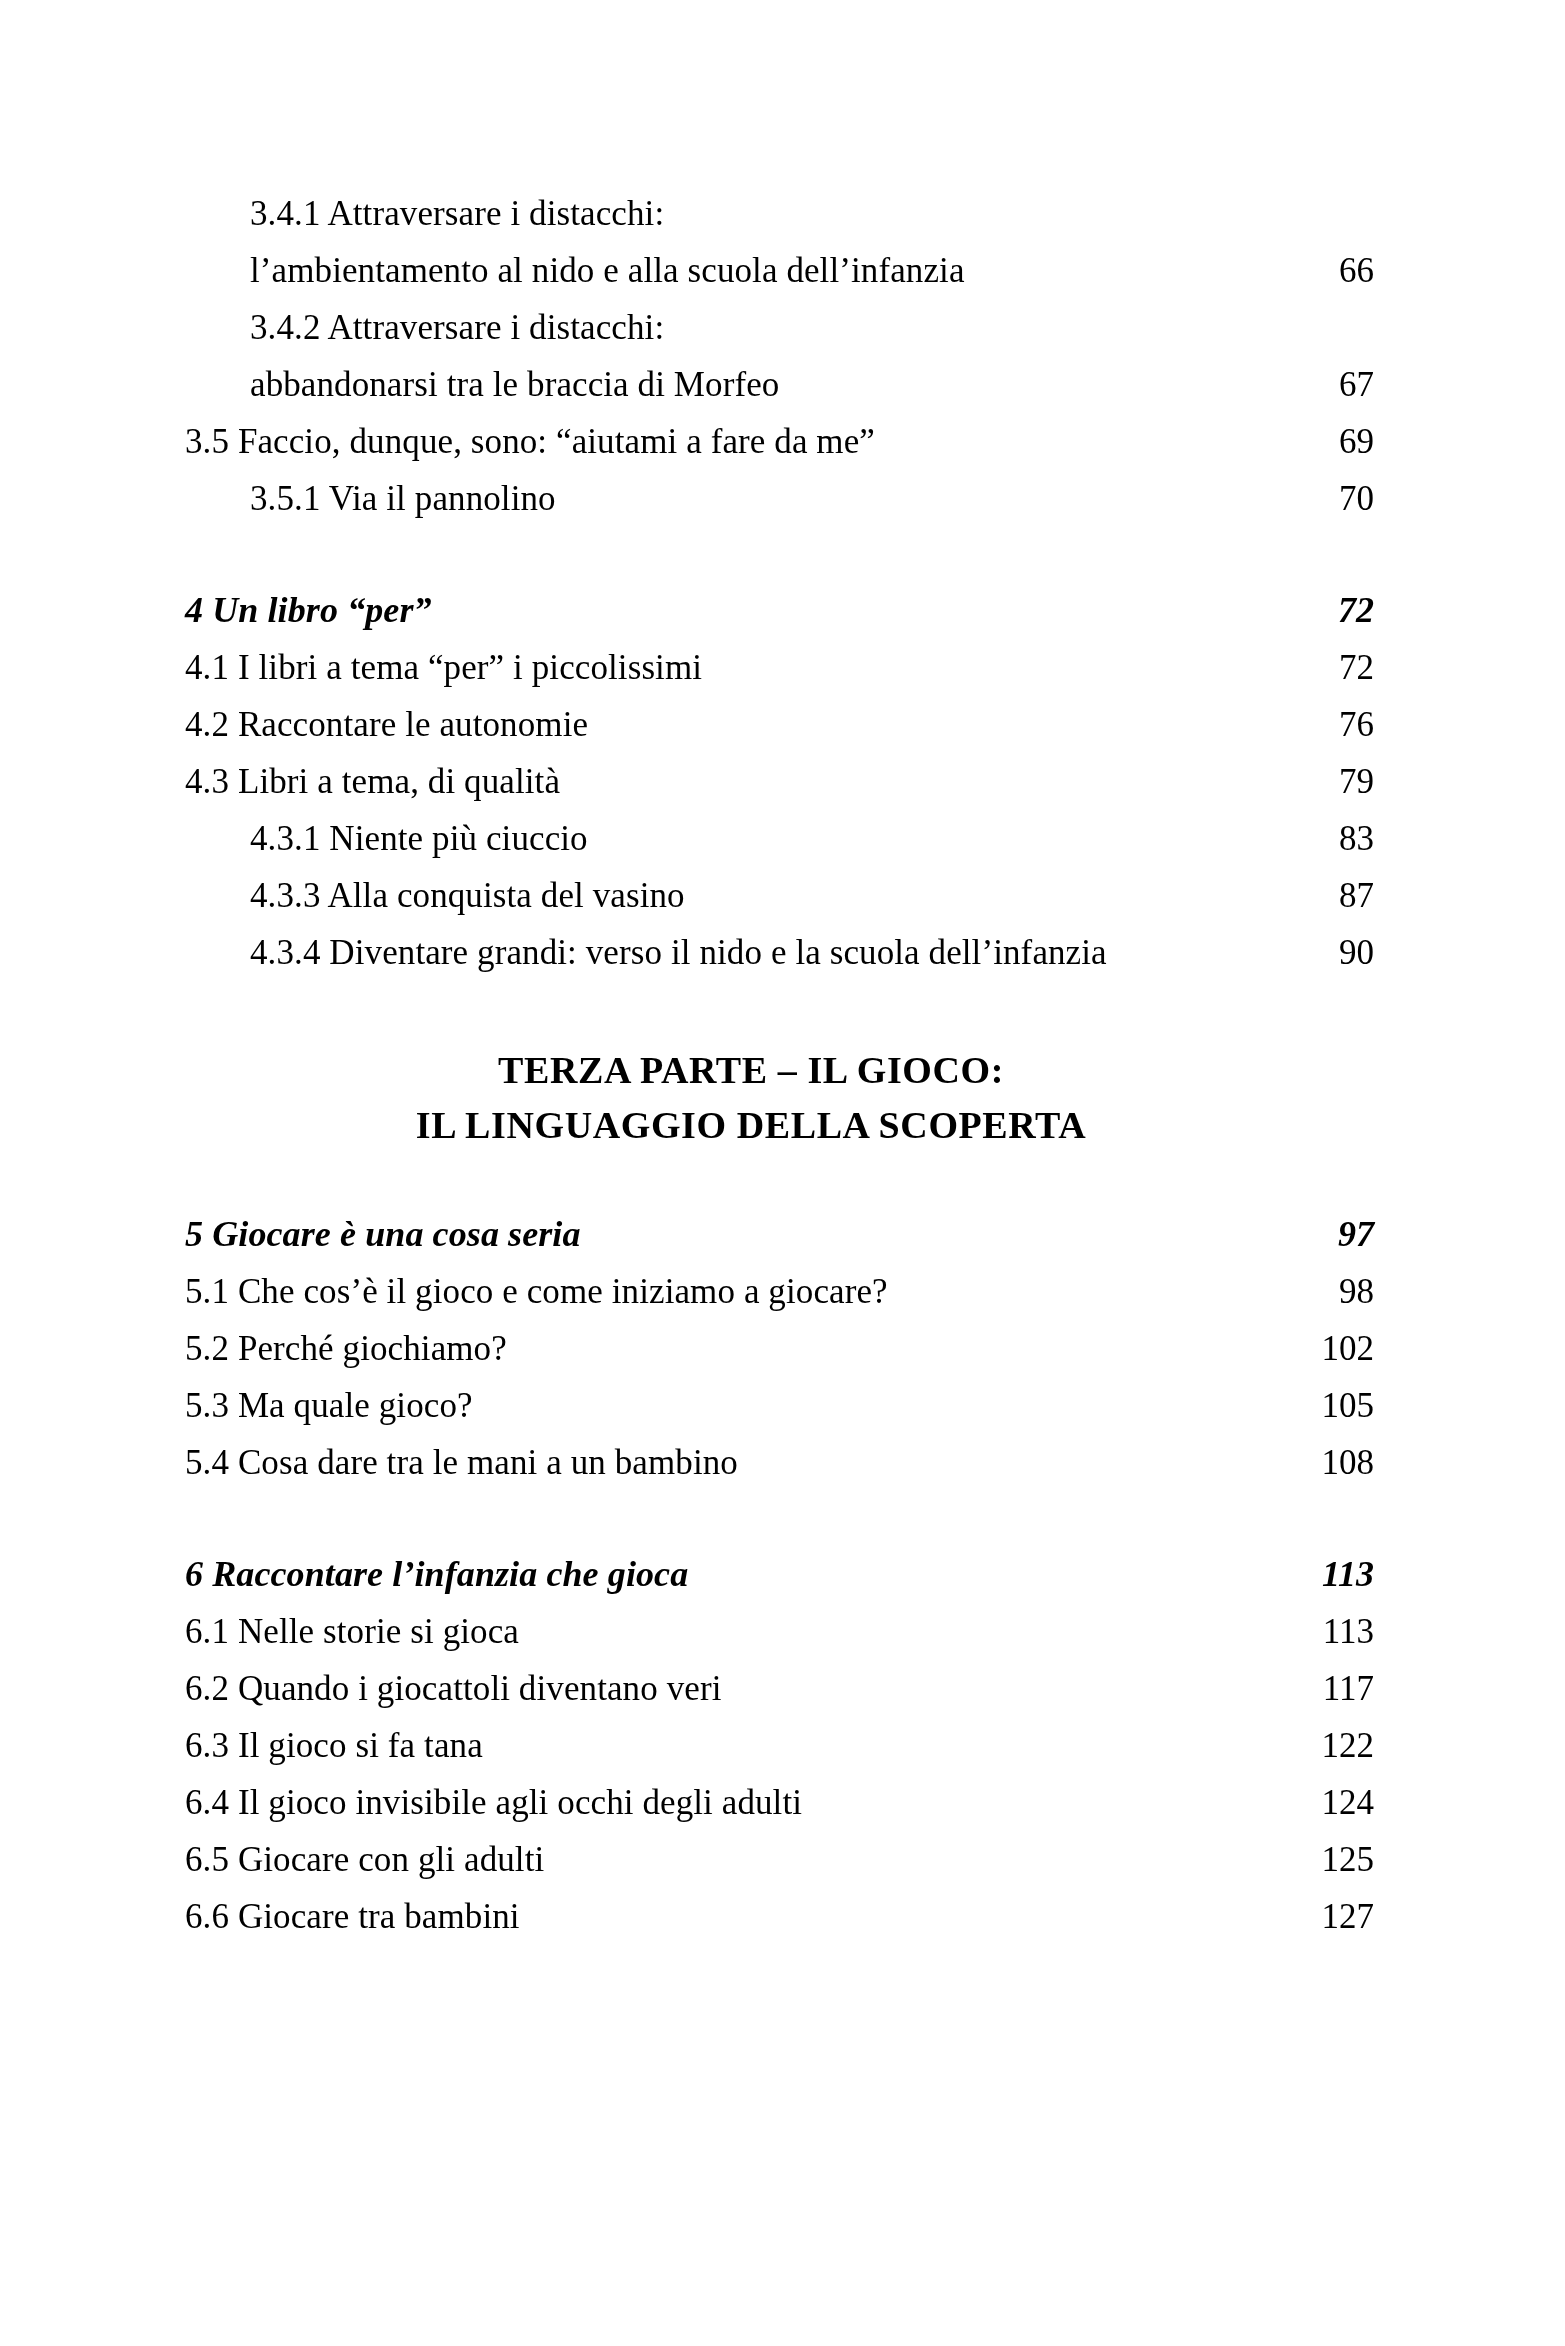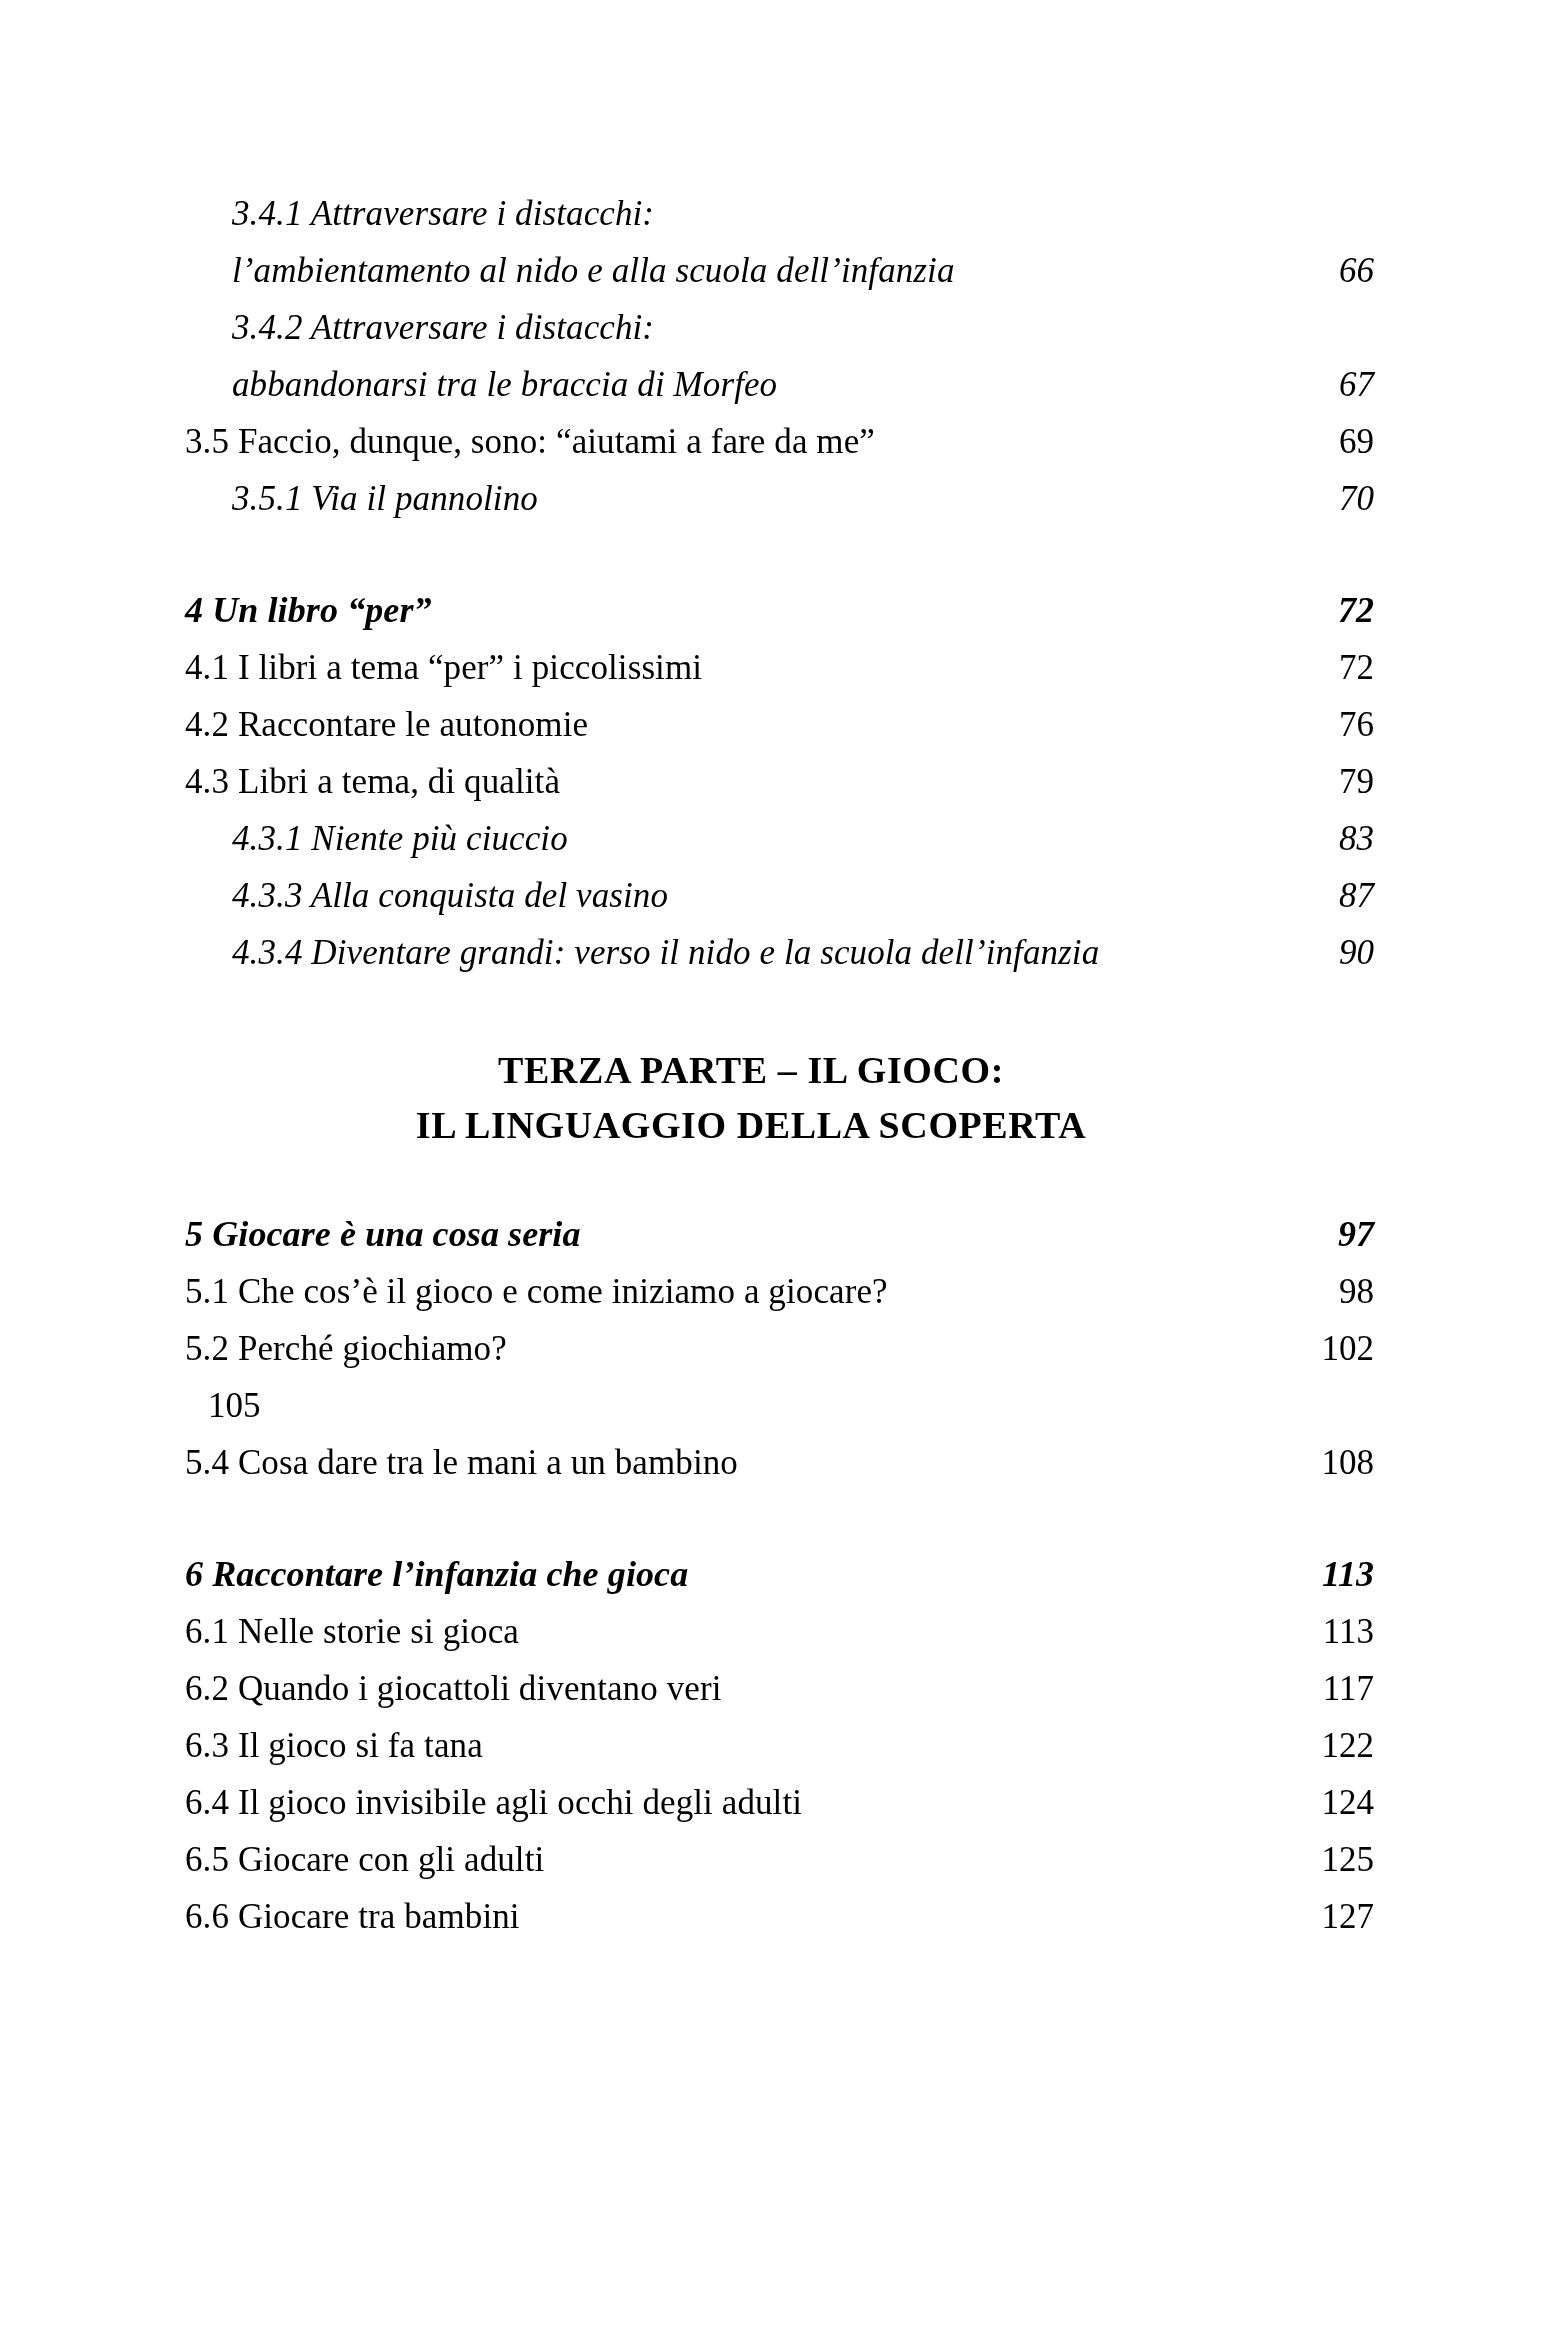--- a/index.html
+++ b/index.html
@@ -49,21 +49,21 @@
 
   .row .pageno {
     flex: 0 0 auto;
     text-align: right;
     padding-left: 23px;
     font-variant-numeric: lining-nums;
   }
 
   
   .lvl1 { margin-left: 0px; justify-content: space-between; }
-  .lvl2 { margin-left: 47px; font-style: italic; }
+  .lvl2 { margin-left: 65px; }
 
   
   .chapter {
     font-weight: bold;
     font-size: 36px;
     font-style: italic;
   }
 
   
   .gap-before-chapter { height: 55px; }
@@ -157,20 +157,21 @@
       </div>
       <div class="row lvl1">
         <span class="label">5.1 Che cos’è il gioco e come iniziamo a giocare?</span>
         <span class="pageno">98</span>
       </div>
       <div class="row lvl1">
         <span class="label">5.2 Perché giochiamo?</span>
         <span class="pageno">102</span>
       </div>
       <div class="row lvl1">
+        <span class="label">5.3 Ma quale gioco?</span>
         <span class="pageno">105</span>
       </div>
       <div class="row lvl1">
         <span class="label">5.4 Cosa dare tra le mani a un bambino</span>
         <span class="pageno">108</span>
       </div>
       <div class="gap-before-chapter"></div>
       <div class="row lvl1 chapter">
         <span class="label">6 Raccontare l’infanzia che gioca</span>
         <span class="pageno">113</span>

